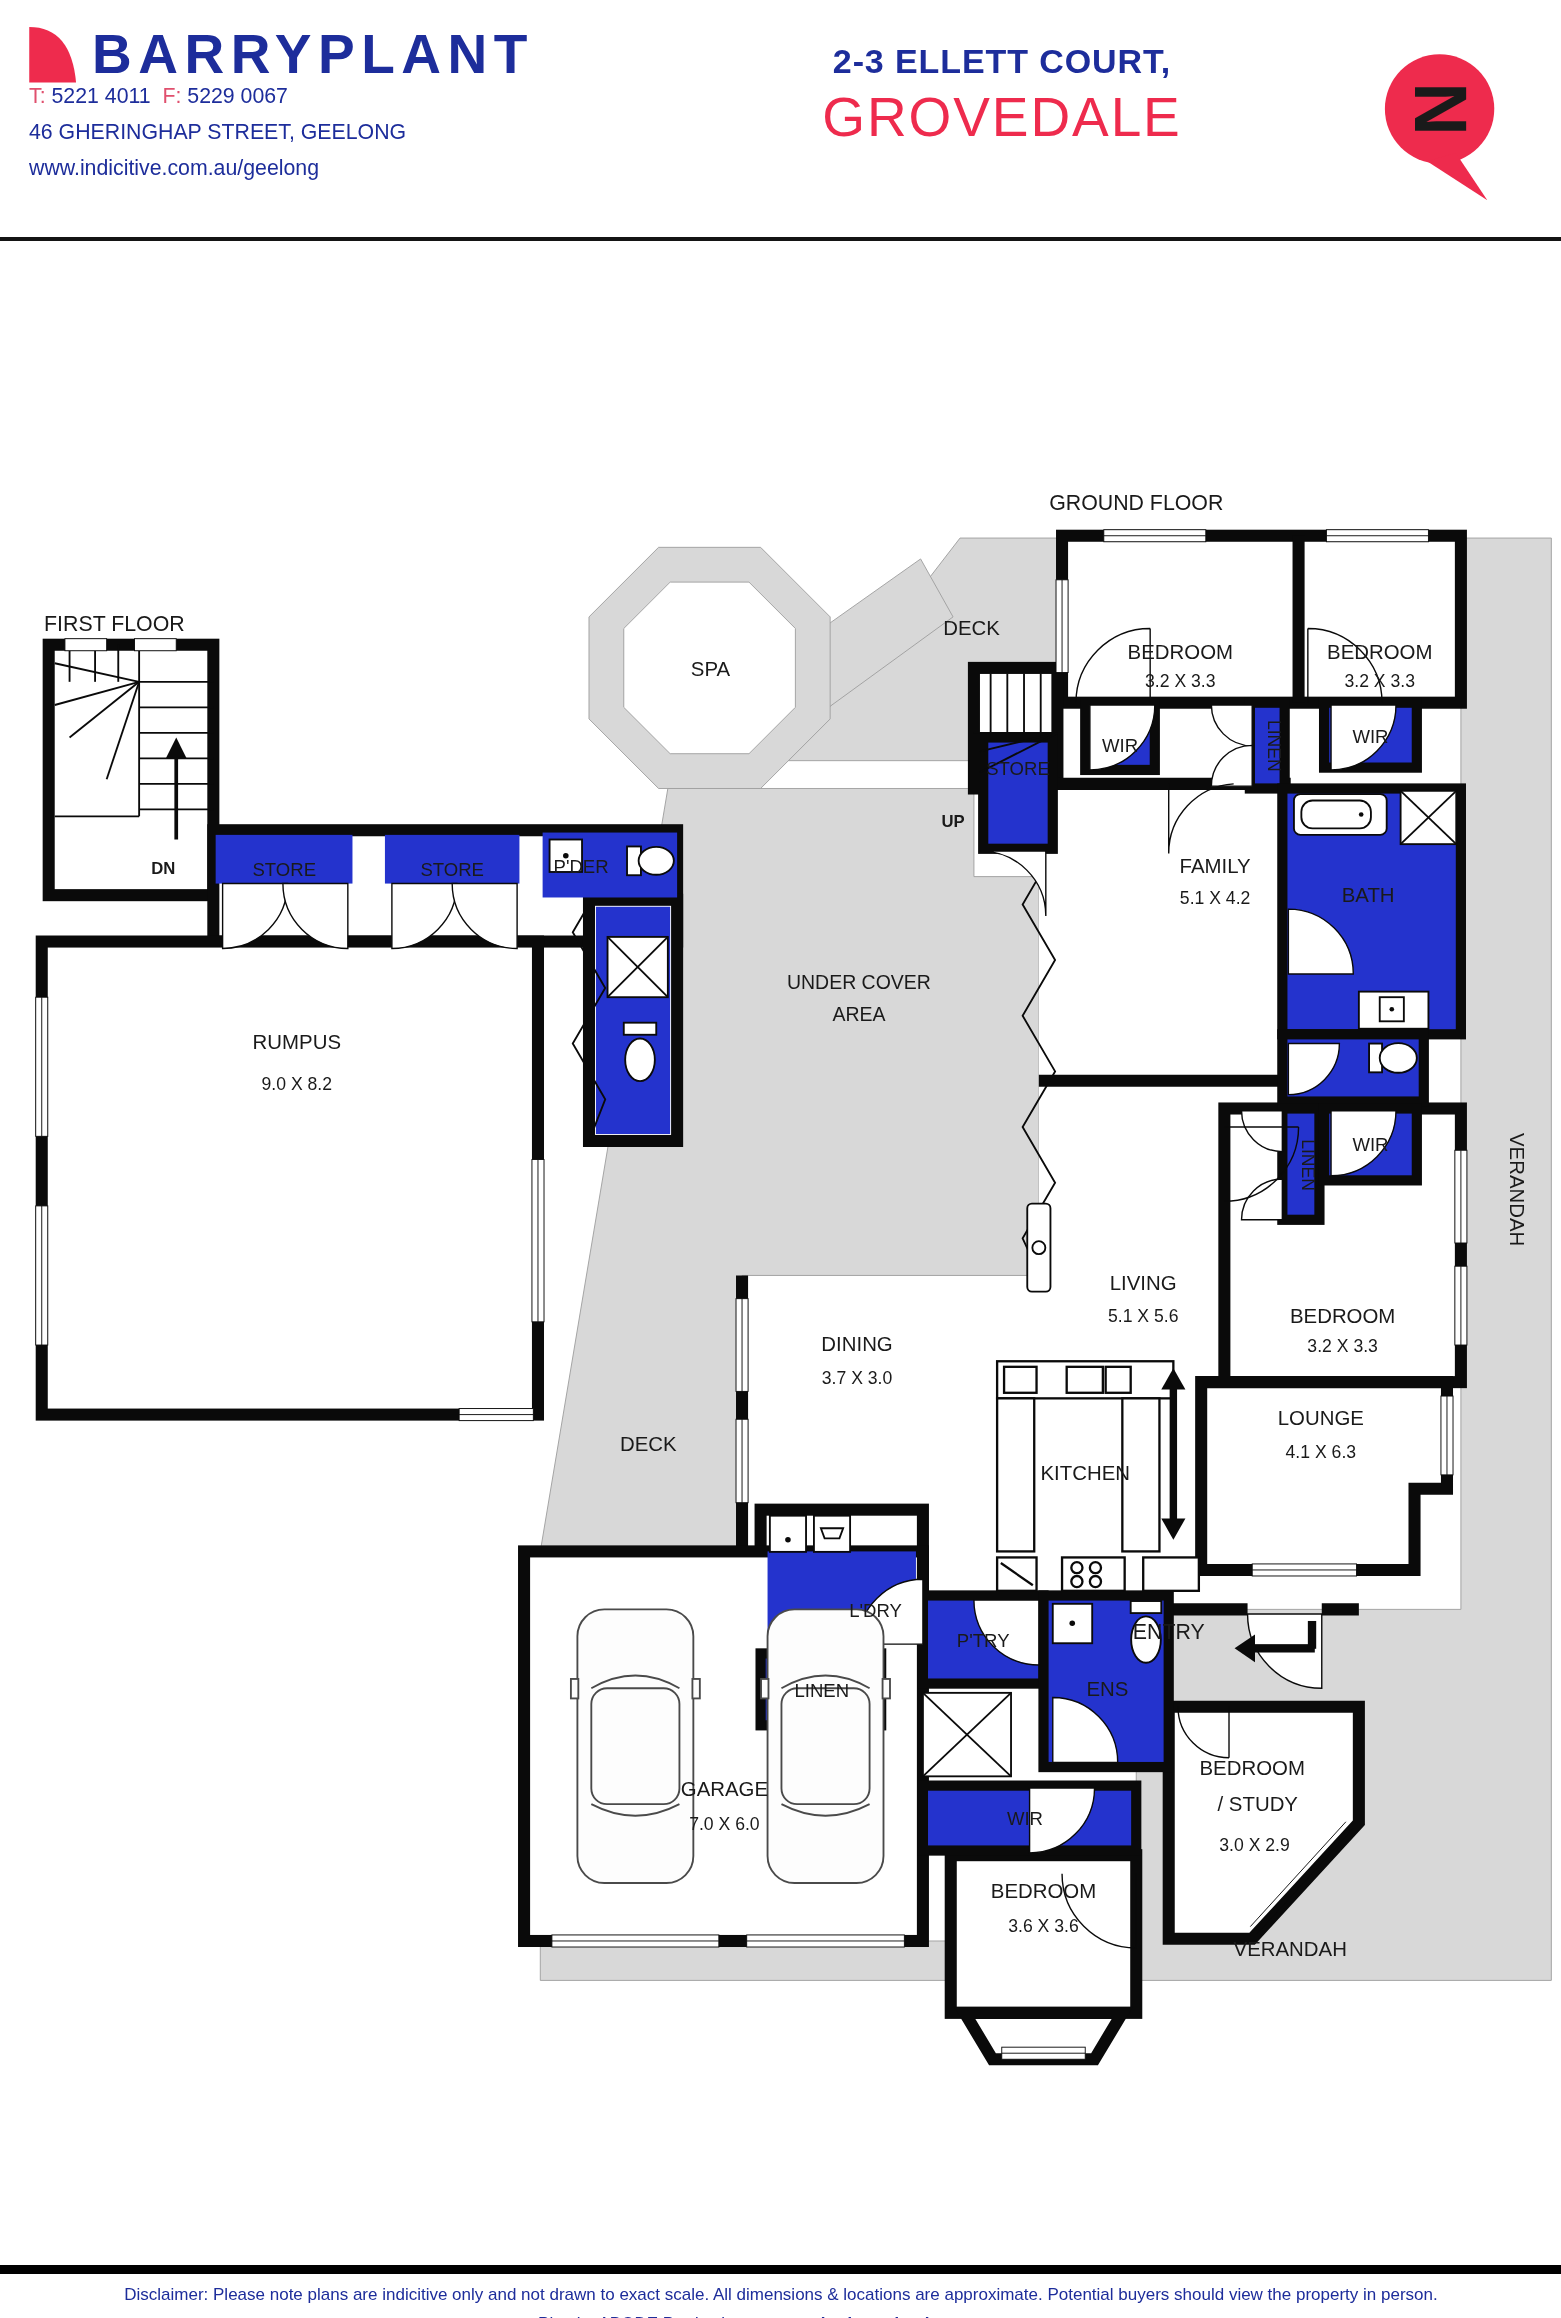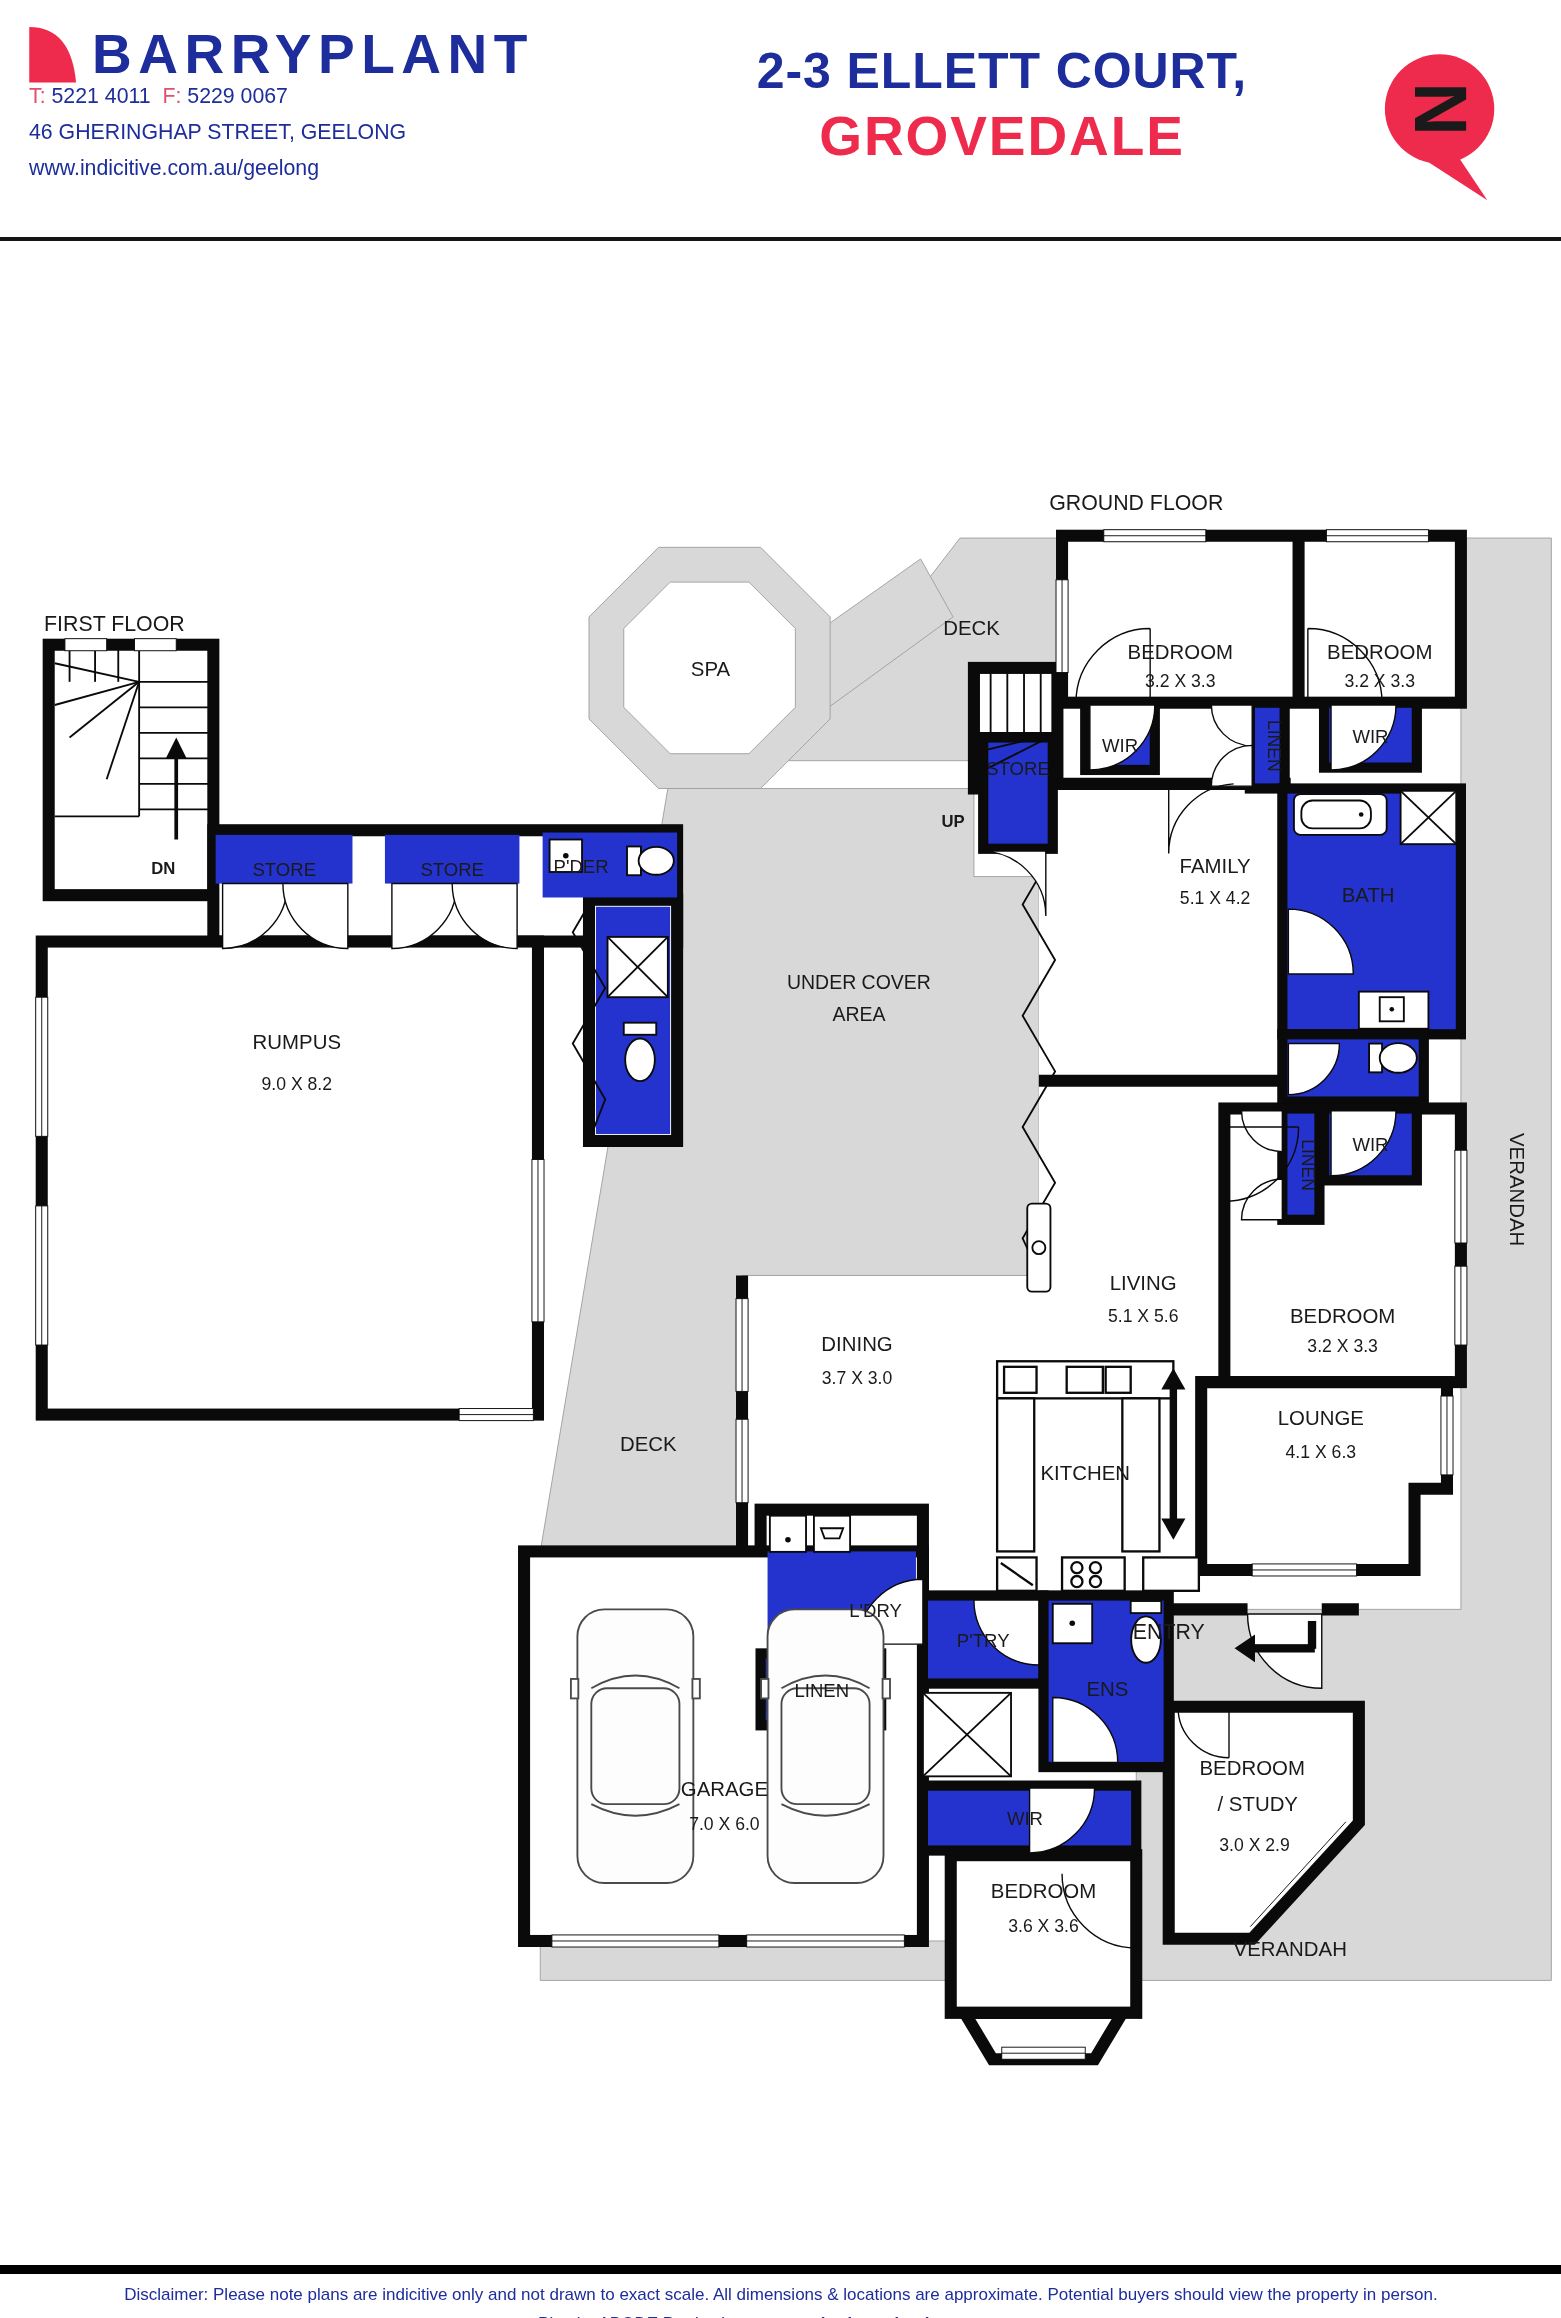--- a/index.html
+++ b/index.html
@@ -2,22 +2,22 @@
 <html style="font-size:7.4px"><head>
 <meta charset="utf-8">
 <style>
   html,body{margin:0;padding:0;background:#fff;}
   body{width:1562px;height:2345px;position:relative;font-family:"Liberation Sans",sans-serif;}
   .hdr{position:absolute;left:0;top:0;width:1562px;height:241px;}
   .brand{position:absolute;left:92px;top:22px;font-size:55px;font-weight:bold;letter-spacing:6.5px;color:#1d2d9b;text-align:right;}
   .contact{position:absolute;left:29px;top:78px;color:#1d2d9b;font-size:21.3px;line-height:36px;}
   .contact .red{color:#e0506e;}
   .title{position:absolute;left:696px;top:42px;width:612px;text-align:center;}
-  .title .l1{font-size:50px;font-weight:bold;letter-spacing:0.9px;color:#1d2d9b;}
-  .title .l2{font-size:55px;font-weight:bold;letter-spacing:1.9px;color:#ee2b4d;margin-top:3.7px;}
+  .title .l1{font-size:34px;font-weight:bold;letter-spacing:0.9px;color:#1d2d9b;}
+  .title .l2{font-size:55px;font-weight:normal;letter-spacing:1.9px;color:#ee2b4d;margin-top:3.7px;}
   .sep{position:absolute;left:0;top:237px;width:1562px;height:3.7px;background:#141414;}
   .ftr-bar{position:absolute;left:0;top:2265px;width:1562px;height:9.3px;background:#000;}
   .ftr-text{position:absolute;left:0;top:2280px;width:1562px;text-align:center;color:#1d2d9b;font-size:17px;line-height:29px;}
   .ftr-text b{font-weight:bold;}
   svg text{font-family:"Liberation Sans",sans-serif;fill:#1a1a1a;}
   .rm{font-size:44px;}
   .dim{font-size:38px;}
   .sm{font-size:40px;}
   .flr{font-size:46px;}
   .bold{font-weight:bold;font-size:36px;}

